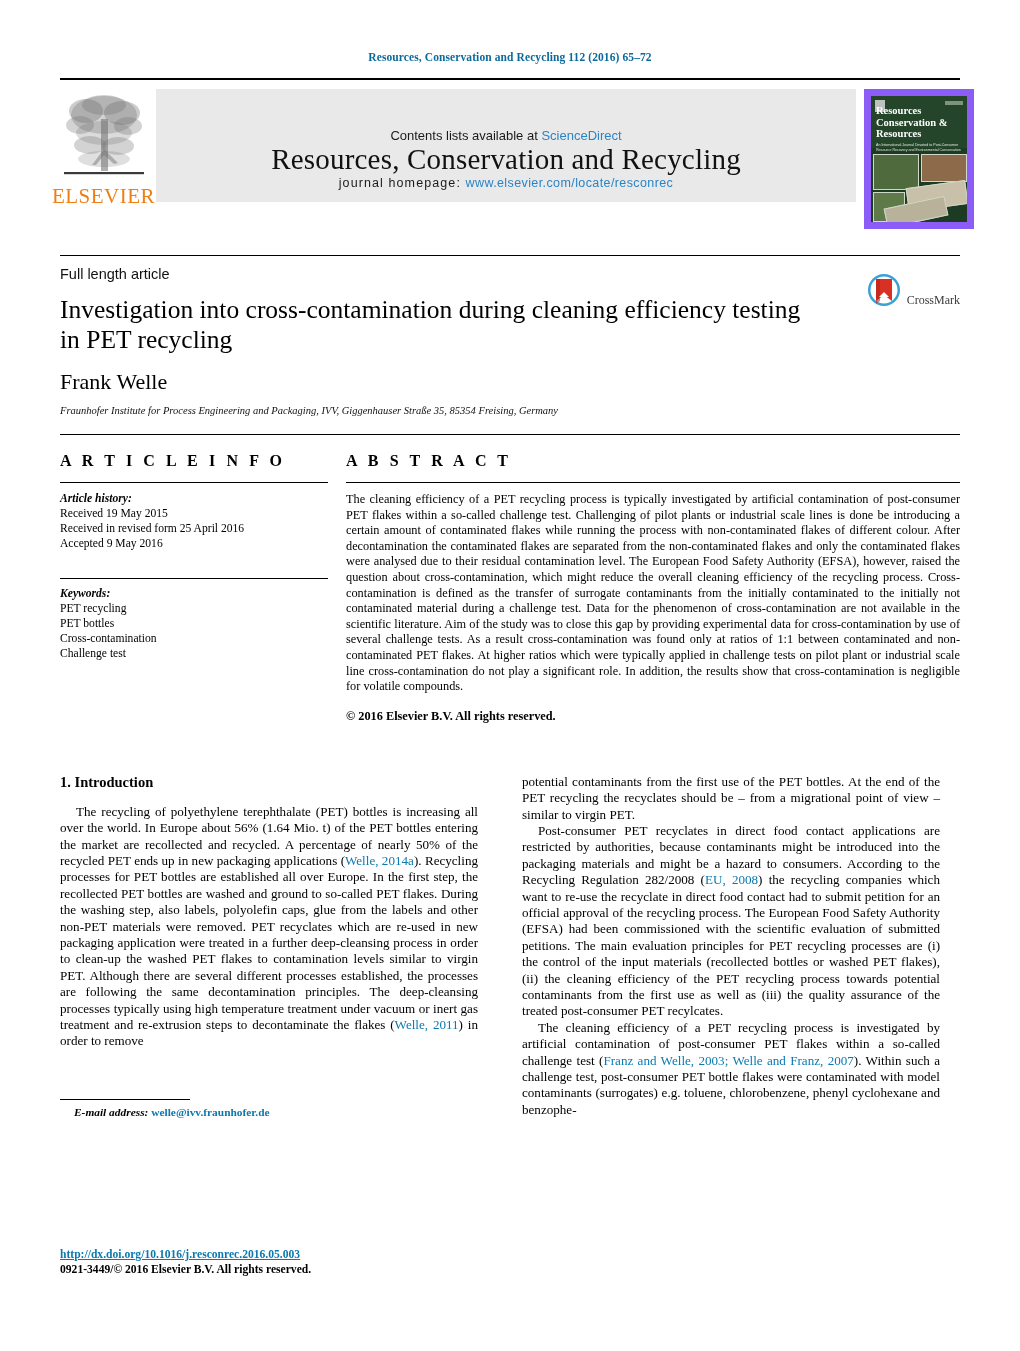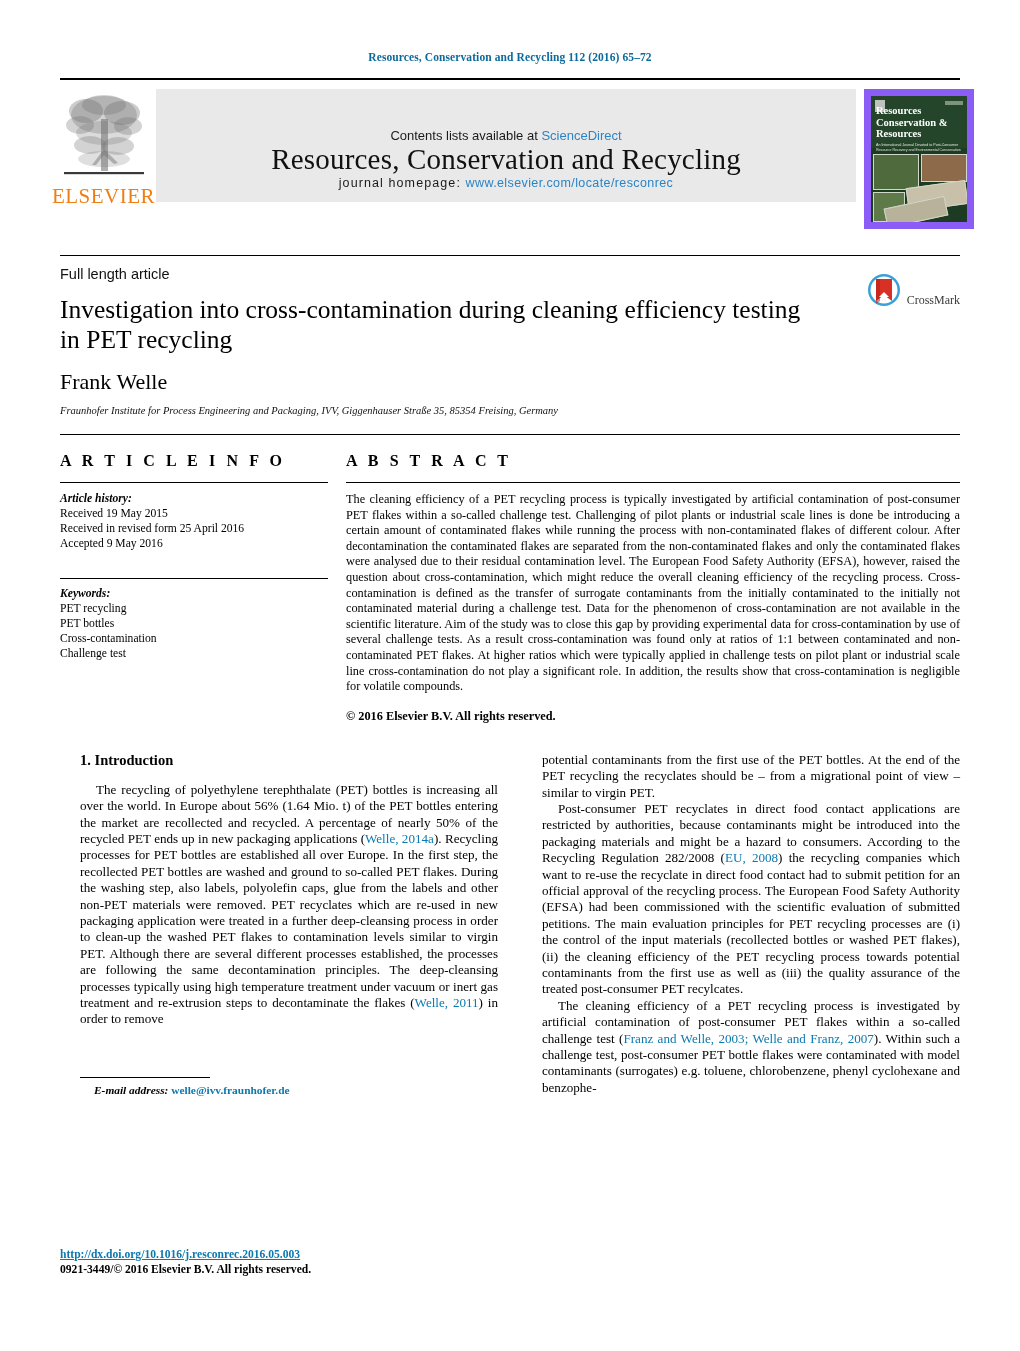--- a/index.html
+++ b/index.html
@@ -213,24 +213,23 @@
   }
   .copyright {
     text-align: left;
     font-weight: bold;
     font-size: 12.3px;
     margin-top: 14px;
   }
 
   
   .body-cols {
-    margin: 28px 60px 0 60px;
+    margin: 50px 60px 0 60px;
     display: flex;
     gap: 44px;
-    justify-content: flex-end;
   }
   .bcol { width: 418px; flex: 0 0 418px; position: relative; }
   .h-sec {
     font-family: "Liberation Serif", serif;
     font-weight: bold;
     font-size: 14.5px;
     margin: 0 0 13px 0;
   }
   .p {
     font-size: 13.1px;

